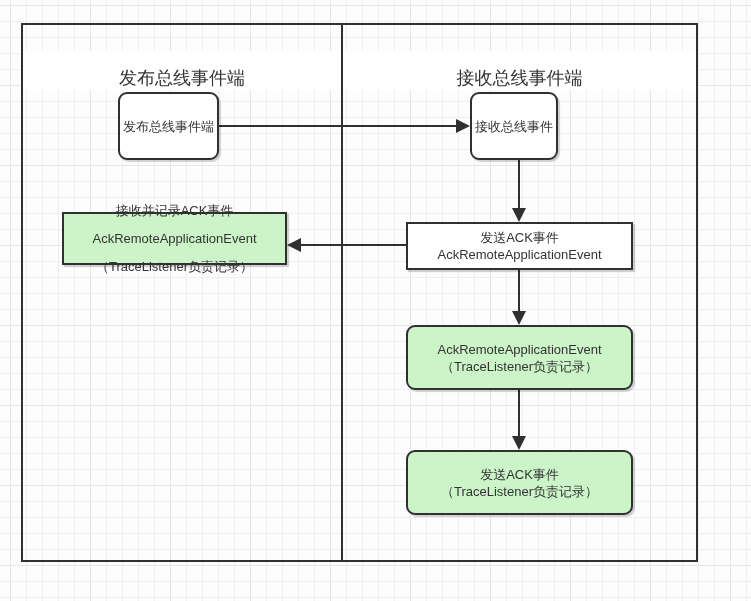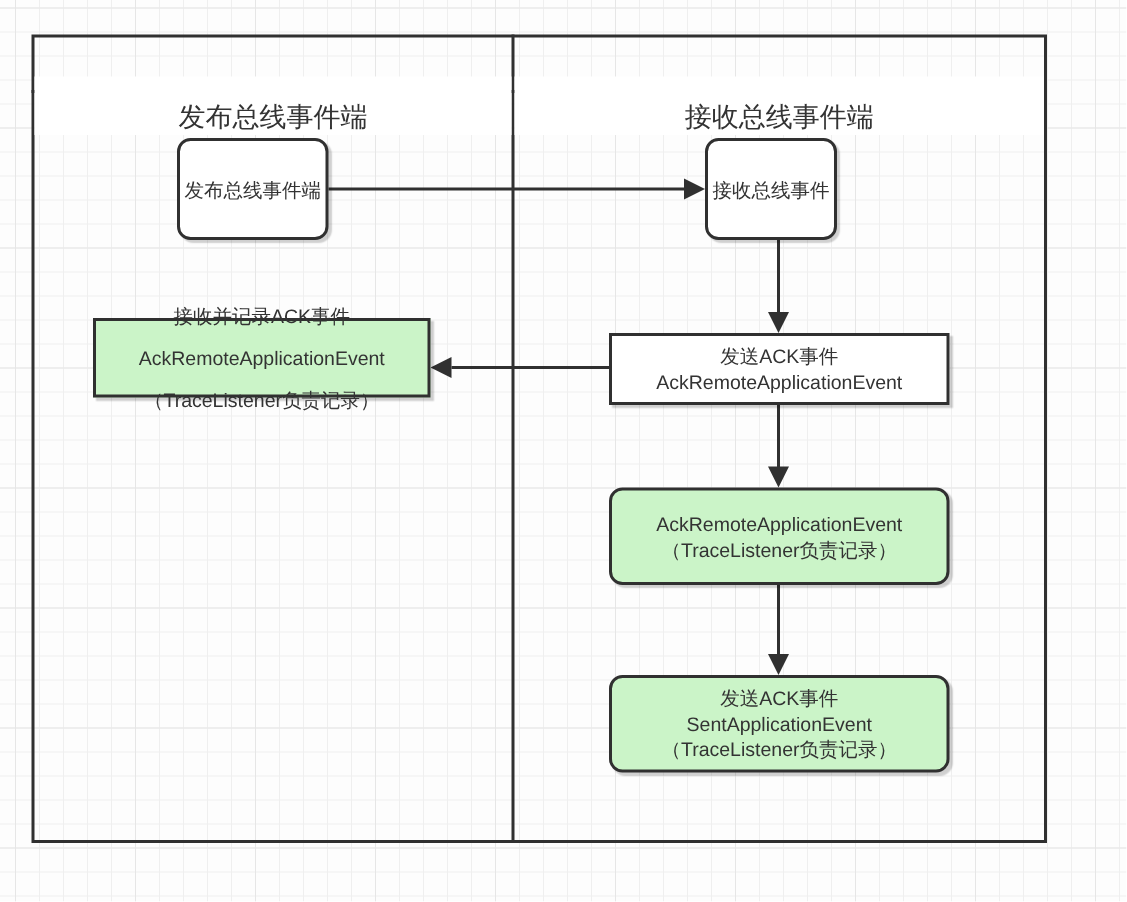--- a/index.html
+++ b/index.html
@@ -161,17 +161,16 @@
     <span class="nline">（TraceListener负责记录）</span>
   </div>
 
   <div class="node rounded green" id="n-logack">
     <span class="nline">AckRemoteApplicationEvent</span>
     <span class="nline">（TraceListener负责记录）</span>
   </div>
 
   <div class="node rounded green" id="n-logsent">
     <span class="nline">发送ACK事件</span>
-    <span class="nline">SentApplicationEvent</span>
     <span class="nline">（TraceListener负责记录）</span>
   </div>
 
 </div>
 
 </body></html>

